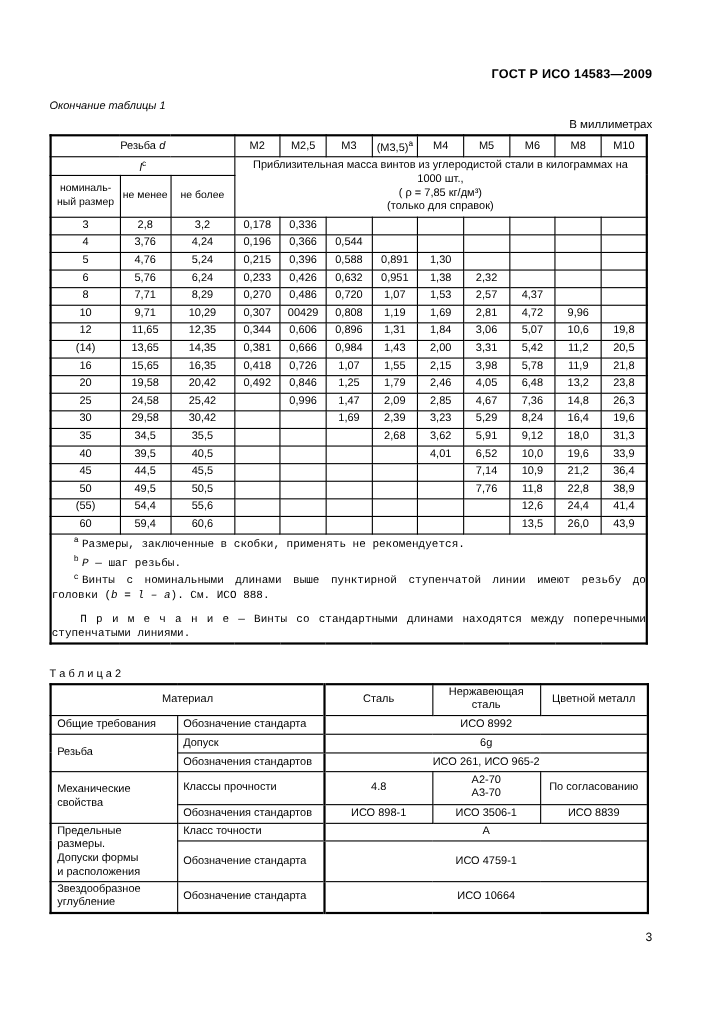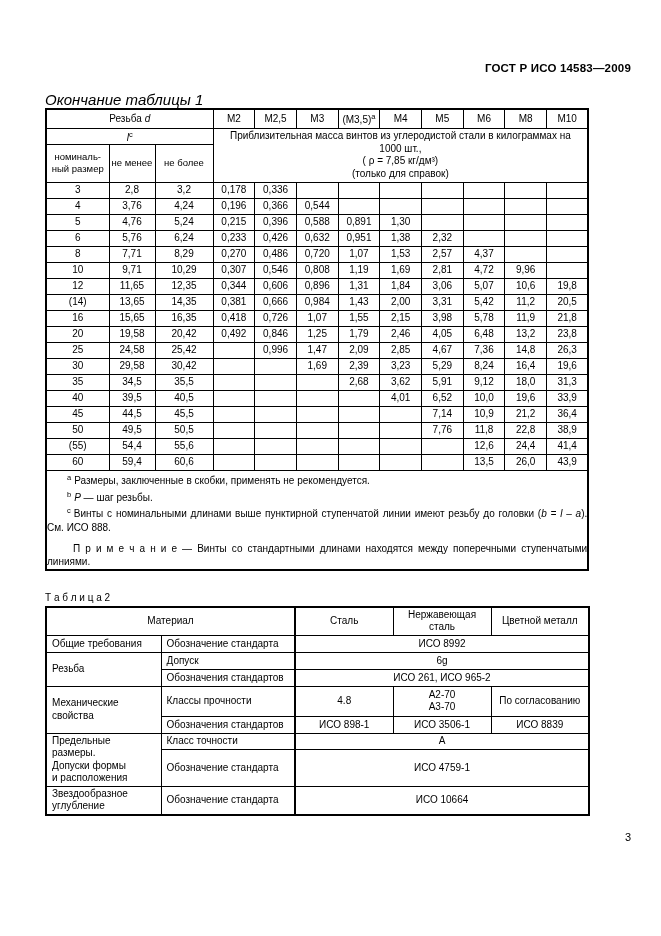--- a/index.html
+++ b/index.html
@@ -1,20 +1,20 @@
 <!DOCTYPE html>
 <html><head>
 <meta charset="utf-8">
 <style>
   html,body{margin:0;padding:0;background:#ffffff;}
   body{width:661px;height:936px;font-family:"Liberation Sans",sans-serif;color:#000;position:relative;}
-  .page{box-sizing:border-box;width:661px;height:936px;padding:62px 30px 0 45px;}
+  .page{box-sizing:border-box;width:661px;height:936px;padding:62px 68px 0 45px;}
 
   .doc-code{font-size:11.5px;font-weight:bold;text-align:right;letter-spacing:.2px;}
-  .continuation{font-size:15px;font-style:italic;margin-top:17px;}
+  .continuation{font-size:10px;font-style:italic;margin-top:17px;}
   .units{font-size:10.5px;text-align:right;margin-top:5px;margin-bottom:3px;}
 
   
   table{border-collapse:collapse;table-layout:fixed;}
   .t1{width:543px;font-size:10px;border:2px solid #000;}
   .t1 th,.t1 td{border:1px solid #000;padding:0;text-align:center;vertical-align:middle;font-weight:normal;line-height:12px;}
   .t1 thead tr.r1{height:19px;}
   .t1 thead tr.r2{height:14px;}
   .t1 thead tr.r3{height:38px;}
   .th-thread{text-align:left;padding-left:7px;}
@@ -25,21 +25,21 @@
   .t1 tbody.data td{height:15px;}
   
   .sep{border-left:2px solid #000;}
   
   .st{border-top:3px solid #000;}
   .sb{border-bottom:3px solid #000;}
   .sl{border-left:3px solid #000;}
   .sr{border-right:3px solid #000;}
   .sd{border-top:3px dashed #000;}
   
-  .fnotes{text-align:left;vertical-align:top;padding:5px 9px 7px 9px;font-size:10px;}
+  .fnotes{text-align:left;vertical-align:top;padding:5px 9px 7px 9px;font-size:10px;font-family:Liberation Mono, monospace;}
   .fnotes .fn{text-indent:20px;line-height:13.5px;text-align:justify;}
   .fnotes sup{font-size:7.5px;margin-right:3px;}
   .fnotes .note{margin-top:7px;text-indent:26px;line-height:13.5px;text-align:justify;}
 
   
   .sec-h{margin:21px 0 0 33px;font-size:13px;font-weight:bold;}
   .sec-h .num{margin-right:10px;}
   .sec-p{margin:14px 0 0 0;text-indent:32px;font-size:10.5px;}
   .t2label{margin:21px 0 3px 0;font-size:10px;}
 
@@ -55,20 +55,21 @@
 
   .pageno{margin-top:15px;text-align:right;font-size:11px;}
 </style>
 </head>
 <body>
 
 <div class="page">
 
   <div class="doc-code">ГОСТ Р ИСО 14583—2009</div>
   <div class="continuation">Окончание таблицы 1</div>
+  <div class="units">В миллиметрах</div>
 
   <table class="t1">
     <colgroup>
       <col style="width:63px">
         <col style="width:46px">
         <col style="width:58px">
       <col style="width:41.7px">
         <col style="width:41.7px">
         <col style="width:41.7px">
       <col style="width:41.7px">
@@ -176,21 +177,21 @@
           <td class="">2,57</td>
           <td class="st">4,37</td>
           <td class="sl"></td>
           <td class=""></td>
         </tr>
         <tr>
           <td>10</td>
           <td>9,71</td>
           <td>10,29</td>
           <td class="sep">0,307</td>
-          <td class="">0,546</td>
+          <td class="">00429</td>
           <td class="">0,808</td>
           <td class="">1,19</td>
           <td class="">1,69</td>
           <td class="">2,81</td>
           <td class="">4,72</td>
           <td class="st">9,96</td>
           <td class="sl"></td>
         </tr>
         <tr>
           <td>12</td>

